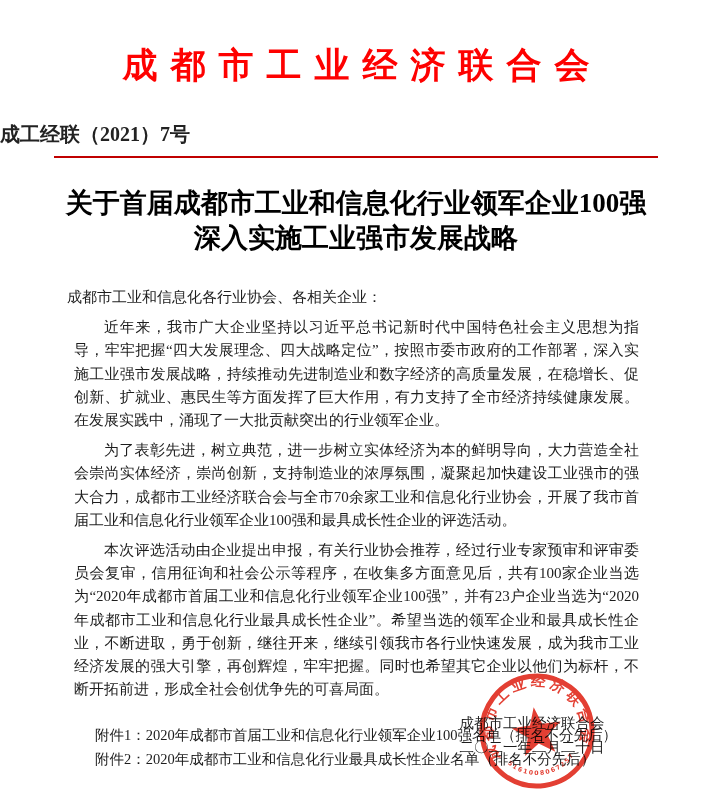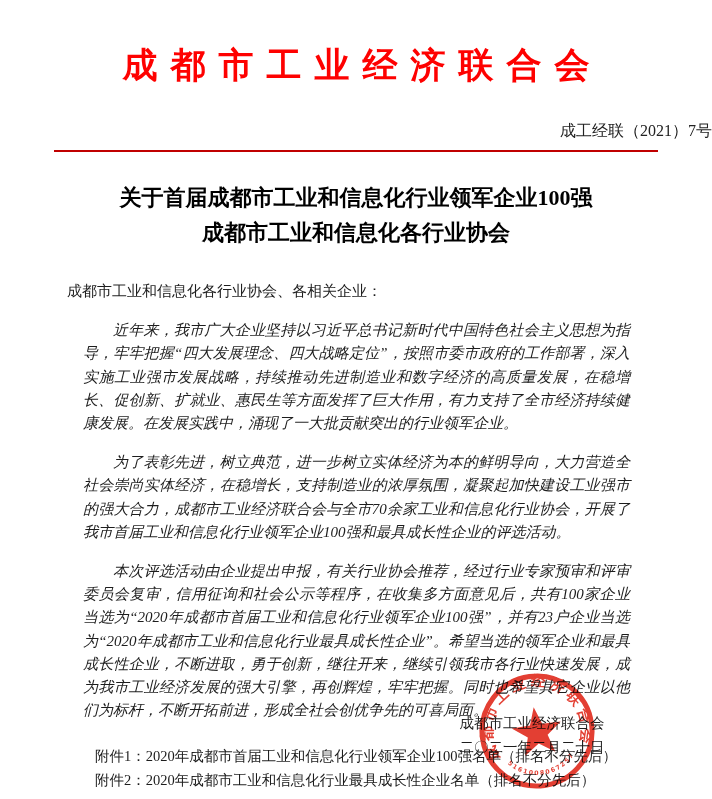--- a/index.html
+++ b/index.html
@@ -14,46 +14,47 @@
     text-align:center;
     color:#fe0100;
     font-size:35px;
     font-weight:700;
     letter-spacing:13px;
     margin-top:42px;
     white-space:nowrap;
     text-indent:13px; 
   }
   .doc-no {
-    text-align:right;
-    font-size:16px;
+    text-align:left;
+    font-size:20px;
     margin-top:32px;
     color:#222;
+    font-weight:bold;
   }
   .red-rule {
     height:2px;
     background:#c00000;
     margin:8px 54px 0 54px;
   }
   .doc-title {
     text-align:center;
     font-weight:700;
-    font-size:22px;
+    font-size:27px;
     line-height:35px;
     margin-top:28px;
     color:#000;
   }
   .body-text {
     margin:30px 66px 0 67px;
     font-size:15px;
     line-height:23.2px;
     text-align:justify;
   }
   .salutation { margin:0; }
-  p.para { text-indent:2em; margin:16px;font-style:italic; }
+  p.para { text-indent:2em; margin:7px; }
   .attachments {
     margin:23px 66px 0 95px;
     font-size:14.5px;
     line-height:23.2px;
   }
   .attachments div { margin:0; }
   .sign-block {
     position:absolute;
     top:711px;
     right:100px;
@@ -79,27 +80,27 @@
 <body>
 
 <div class="org-header">成都市工业经济联合会</div>
 
 <div class="doc-no">成工经联（2021）7号</div>
 
 <div class="red-rule"></div>
 
 <div class="doc-title">
   <div>关于首届成都市工业和信息化行业领军企业100强</div>
-  <div>成都市工业和信息化各行业协会</div>
+  <div>深入实施工业强市发展战略</div>
 </div>
 
 <div class="body-text">
   <p class="salutation">成都市工业和信息化各行业协会、各相关企业：</p>
   <p class="para">近年来，我市广大企业坚持以习近平总书记新时代中国特色社会主义思想为指导，牢牢把握“四大发展理念、四大战略定位”，按照市委市政府的工作部署，深入实施工业强市发展战略，持续推动先进制造业和数字经济的高质量发展，在稳增长、促创新、扩就业、惠民生等方面发挥了巨大作用，有力支持了全市经济持续健康发展。在发展实践中，涌现了一大批贡献突出的行业领军企业。</p>
-  <p class="para">为了表彰先进，树立典范，进一步树立实体经济为本的鲜明导向，大力营造全社会崇尚实体经济，在稳增长，支持制造业的浓厚氛围，凝聚起加快建设工业强市的强大合力，成都市工业经济联合会与全市70余家工业和信息化行业协会，开展了我市首届工业和信息化行业领军企业100强和最具成长性企业的评选活动。</p>
+  <p class="para">为了表彰先进，树立典范，进一步树立实体经济为本的鲜明导向，大力营造全社会崇尚实体经济，崇尚创新，支持制造业的浓厚氛围，凝聚起加快建设工业强市的强大合力，成都市工业经济联合会与全市70余家工业和信息化行业协会，开展了我市首届工业和信息化行业领军企业100强和最具成长性企业的评选活动。</p>
   <p class="para">本次评选活动由企业提出申报，有关行业协会推荐，经过行业专家预审和评审委员会复审，信用征询和社会公示等程序，在收集多方面意见后，共有100家企业当选为“2020年成都市首届工业和信息化行业领军企业100强”，并有23户企业当选为“2020年成都市工业和信息化行业最具成长性企业”。希望当选的领军企业和最具成长性企业，不断进取，勇于创新，继往开来，继续引领我市各行业快速发展，成为我市工业经济发展的强大引擎，再创辉煌，牢牢把握。同时也希望其它企业以他们为标杆，不断开拓前进，形成全社会创优争先的可喜局面。</p>
 </div>
 
 <div class="attachments">
   <div>附件1：2020年成都市首届工业和信息化行业领军企业100强名单（排名不分先后）</div>
   <div>附件2：2020年成都市工业和信息化行业最具成长性企业名单（排名不分先后）</div>
 </div>
 
 <div class="sign-block">
   <div>成都市工业经济联合会</div>

